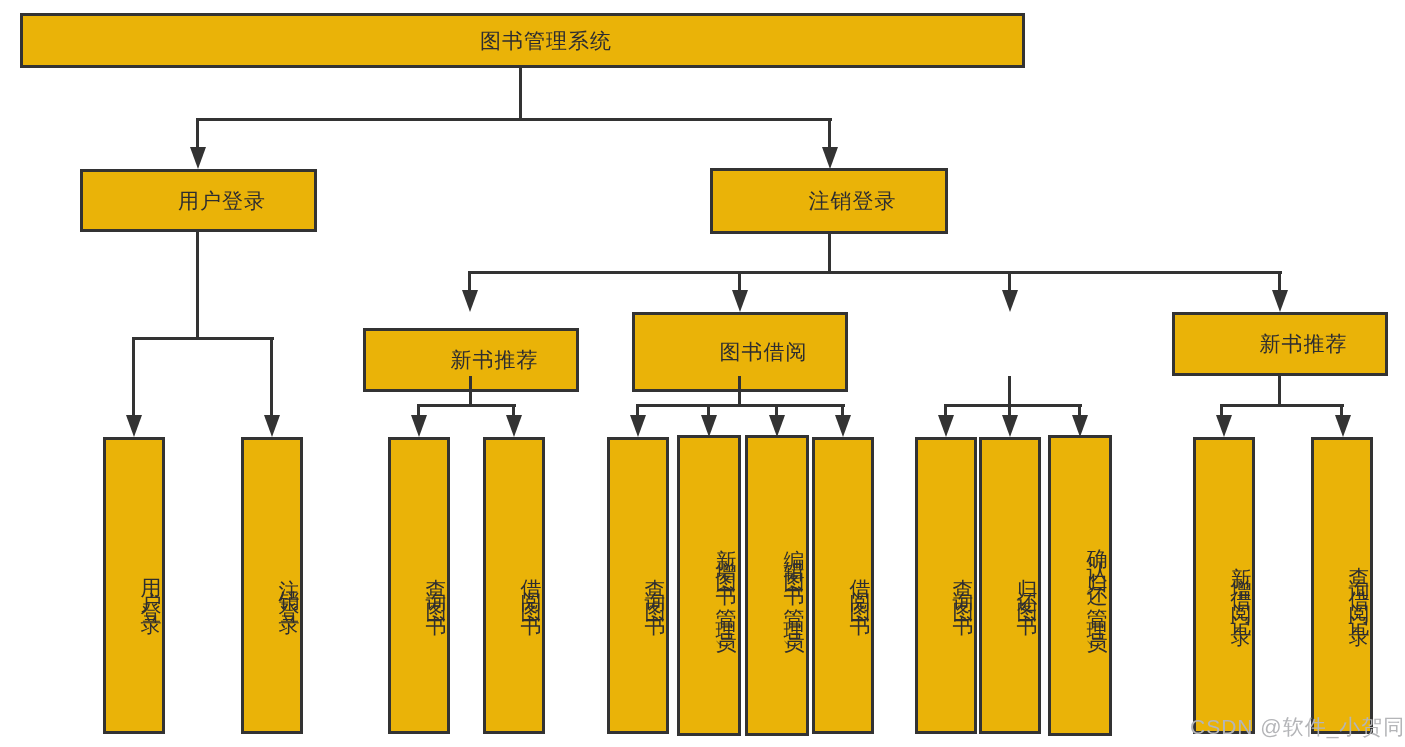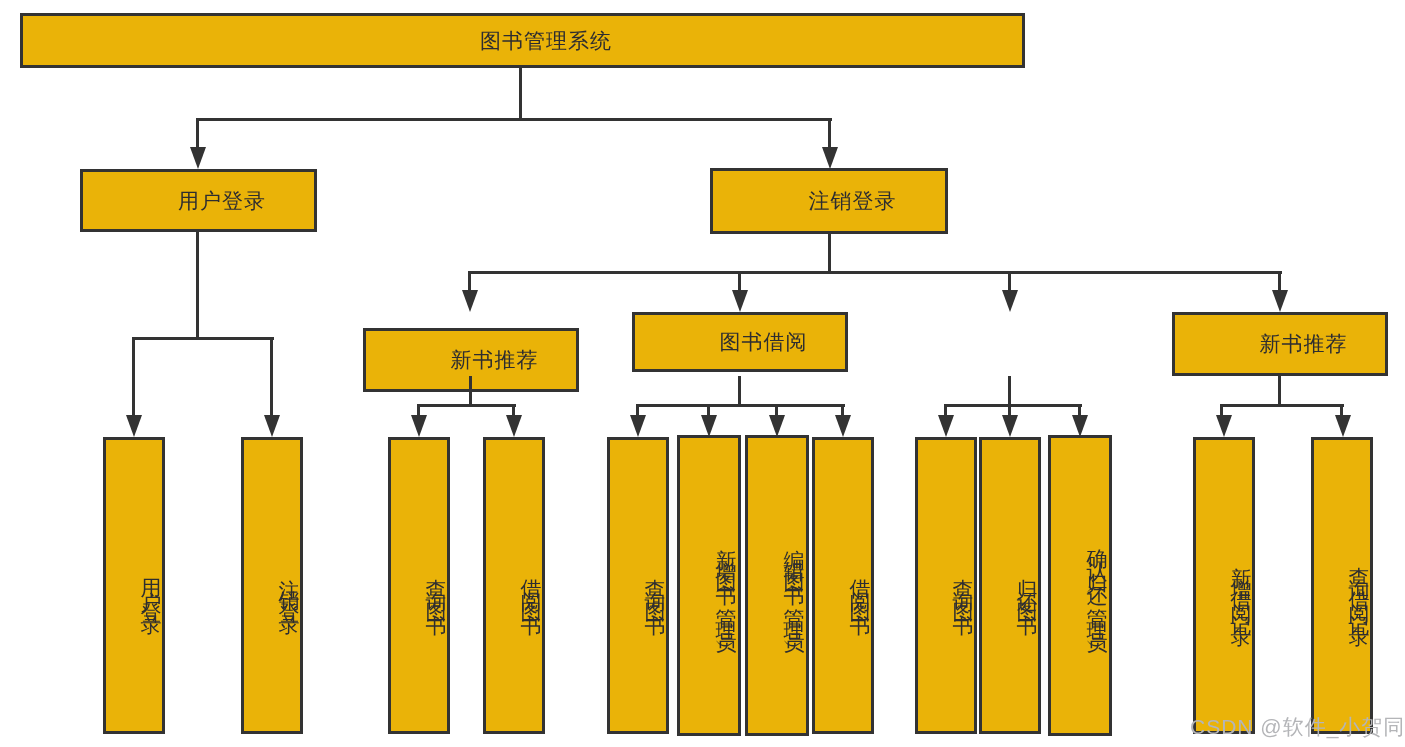--- a/index.html
+++ b/index.html
@@ -73,21 +73,21 @@
   <div class="vline" style="left:1008px;top:271px;height:21px;"></div>
   <div class="vline" style="left:1278px;top:271px;height:21px;"></div>
   <div class="arrow" style="left:462px;top:290px;"></div>
   <div class="arrow" style="left:732px;top:290px;"></div>
   <div class="arrow" style="left:1002px;top:290px;"></div>
   <div class="arrow" style="left:1272px;top:290px;"></div>
 
   <div class="node" style="left:363px;top:328px;width:216px;height:64px;">
     <span class="h-label">新书推荐</span>
   </div>
-  <div class="node" style="left:632px;top:312px;width:216px;height:60px;">
+  <div class="node" style="left:632px;top:312px;width:216px;height:80px;">
     <span class="h-label">图书借阅</span>
   </div>
   <div class="node" style="left:1172px;top:312px;width:216px;height:64px;">
     <span class="h-label">新书推荐</span>
   </div>
 
   <div class="vline" style="left:469px;top:376px;height:31px;"></div>
   <div class="hline" style="left:417px;top:404px;width:99px;"></div>
   <div class="vline" style="left:417px;top:404px;height:12px;"></div>
   <div class="vline" style="left:512px;top:404px;height:12px;"></div>

